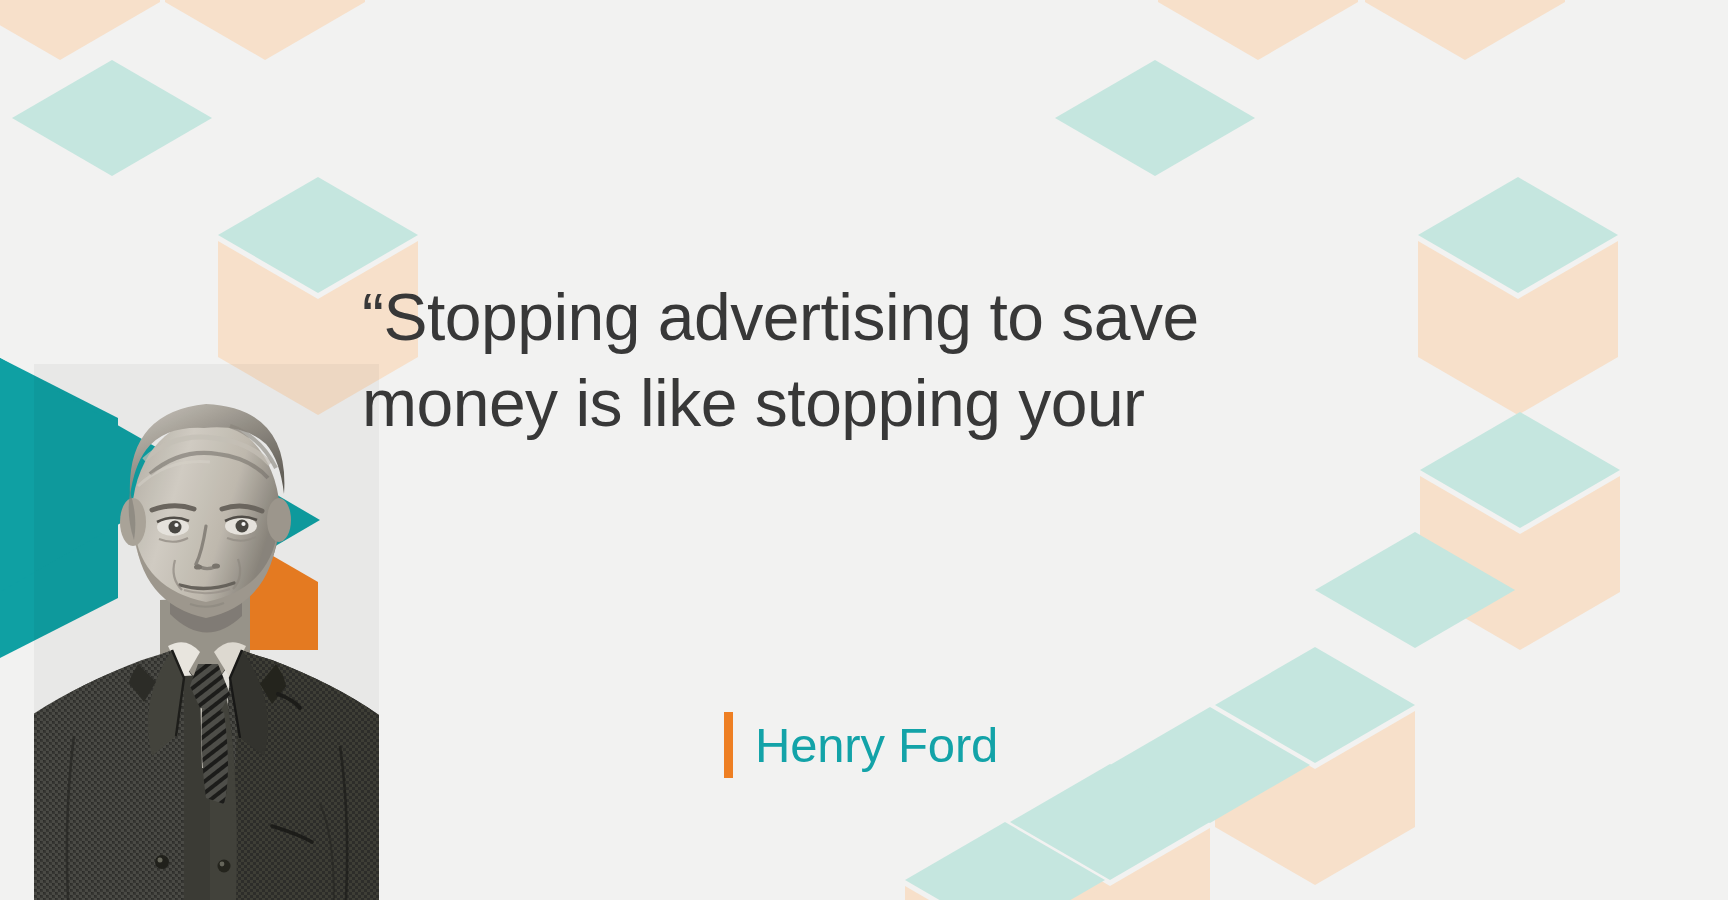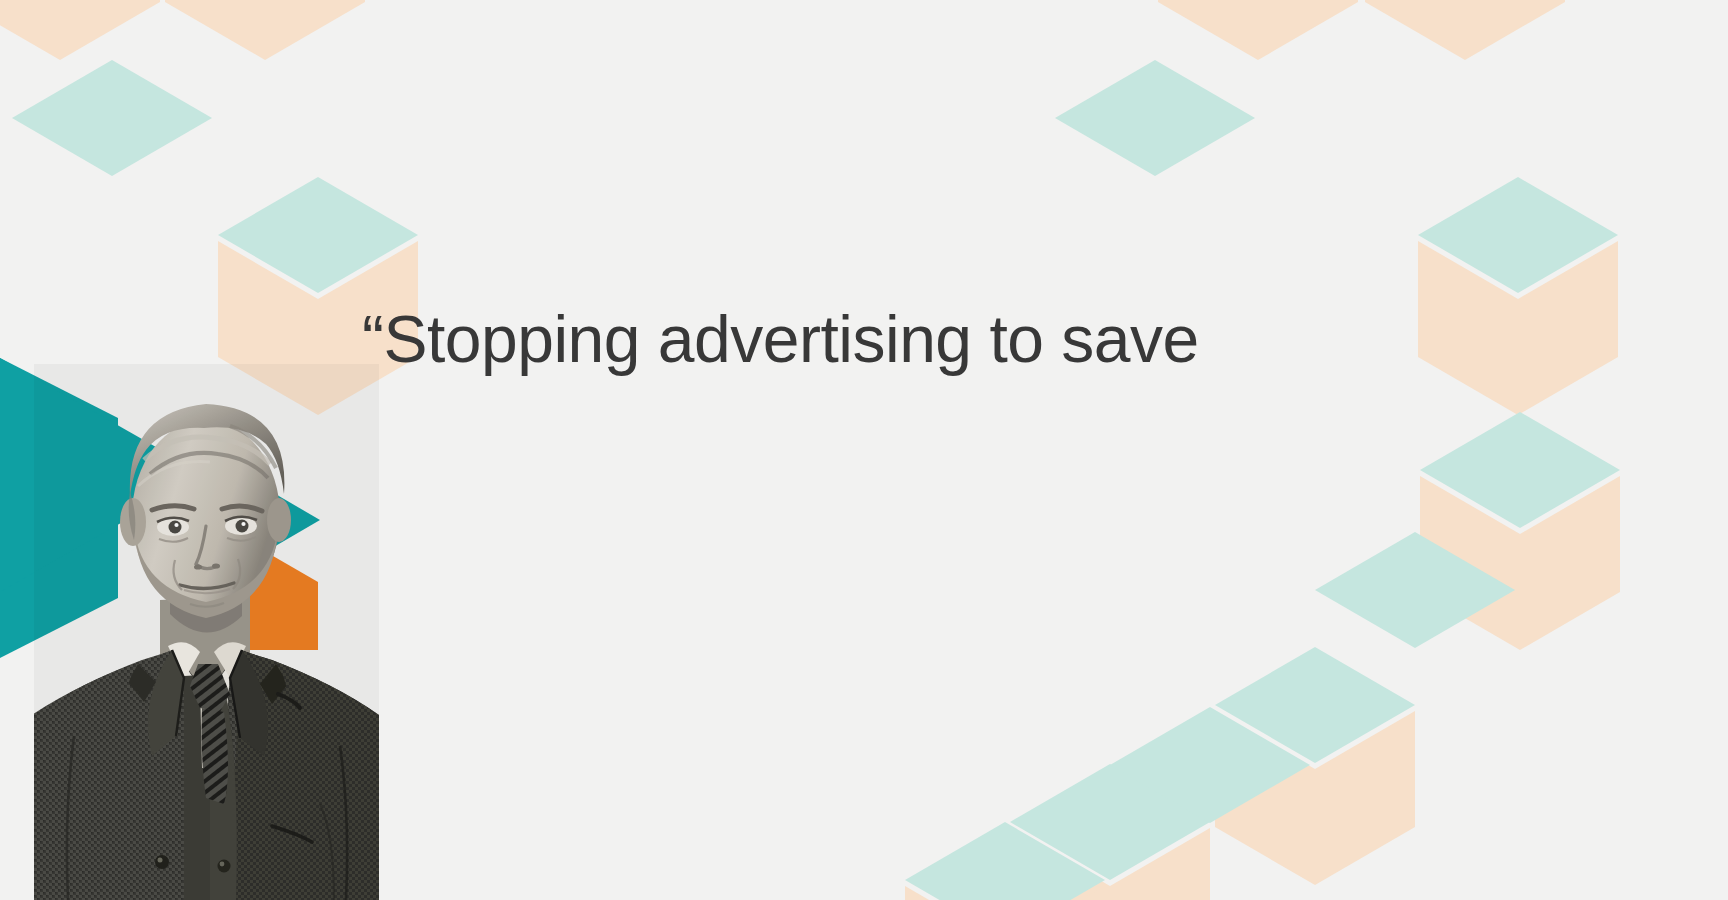--- a/index.html
+++ b/index.html
@@ -31,21 +31,21 @@
 
   #portrait {
     position:absolute;
     left:34px; top:34px;
     width:345px; height:536px;
   }
 
   
   #quote-block {
     position:absolute;
-    left:362px; top:296px;
+    left:362px; top:274px;
     width:1000px;
   }
   .quote-line {
     font-size:66px;
     line-height:86px;
     color:#383838;
     font-weight:400;
     letter-spacing:-0.5px;
     white-space:pre;
   }
@@ -303,16 +303,21 @@
         <path d="M244,330 q16,6 22,14" stroke="#1E1E1B" stroke-width="4" fill="none" stroke-linecap="round"></path>
         <path d="M238,462 q26,8 40,16" stroke="#1E1E1B" stroke-width="3.6" fill="none" stroke-linecap="round"></path>
 
         <rect x="0" y="0" width="345" height="536" fill="#000" opacity="0.04"></rect>
       </g>
     </svg>
   </div>
 
   <div id="quote-block">
     <div class="quote-line">“Stopping advertising to save</div>
+    <div class="quote-line">money is like stopping your</div>
   </div>
 
+  <div id="attribution">
+    <div id="attribution-bar"></div>
+    <div id="attribution-name">Henry Ford</div>
+  </div>
 
 </div>
 
 </body></html>

